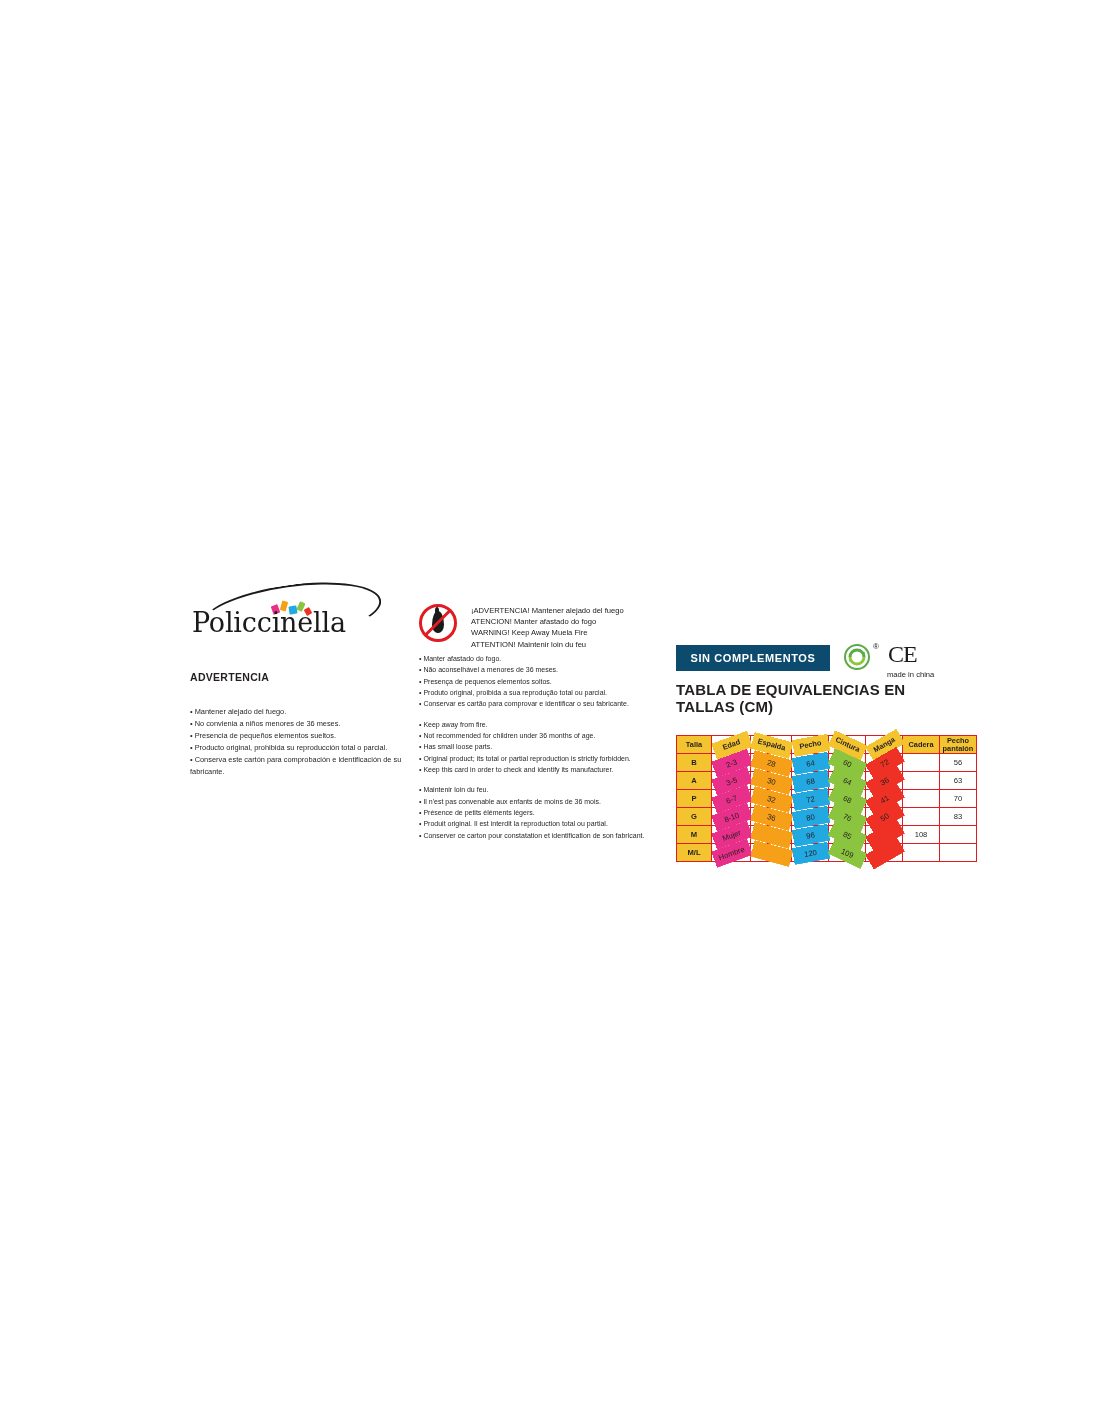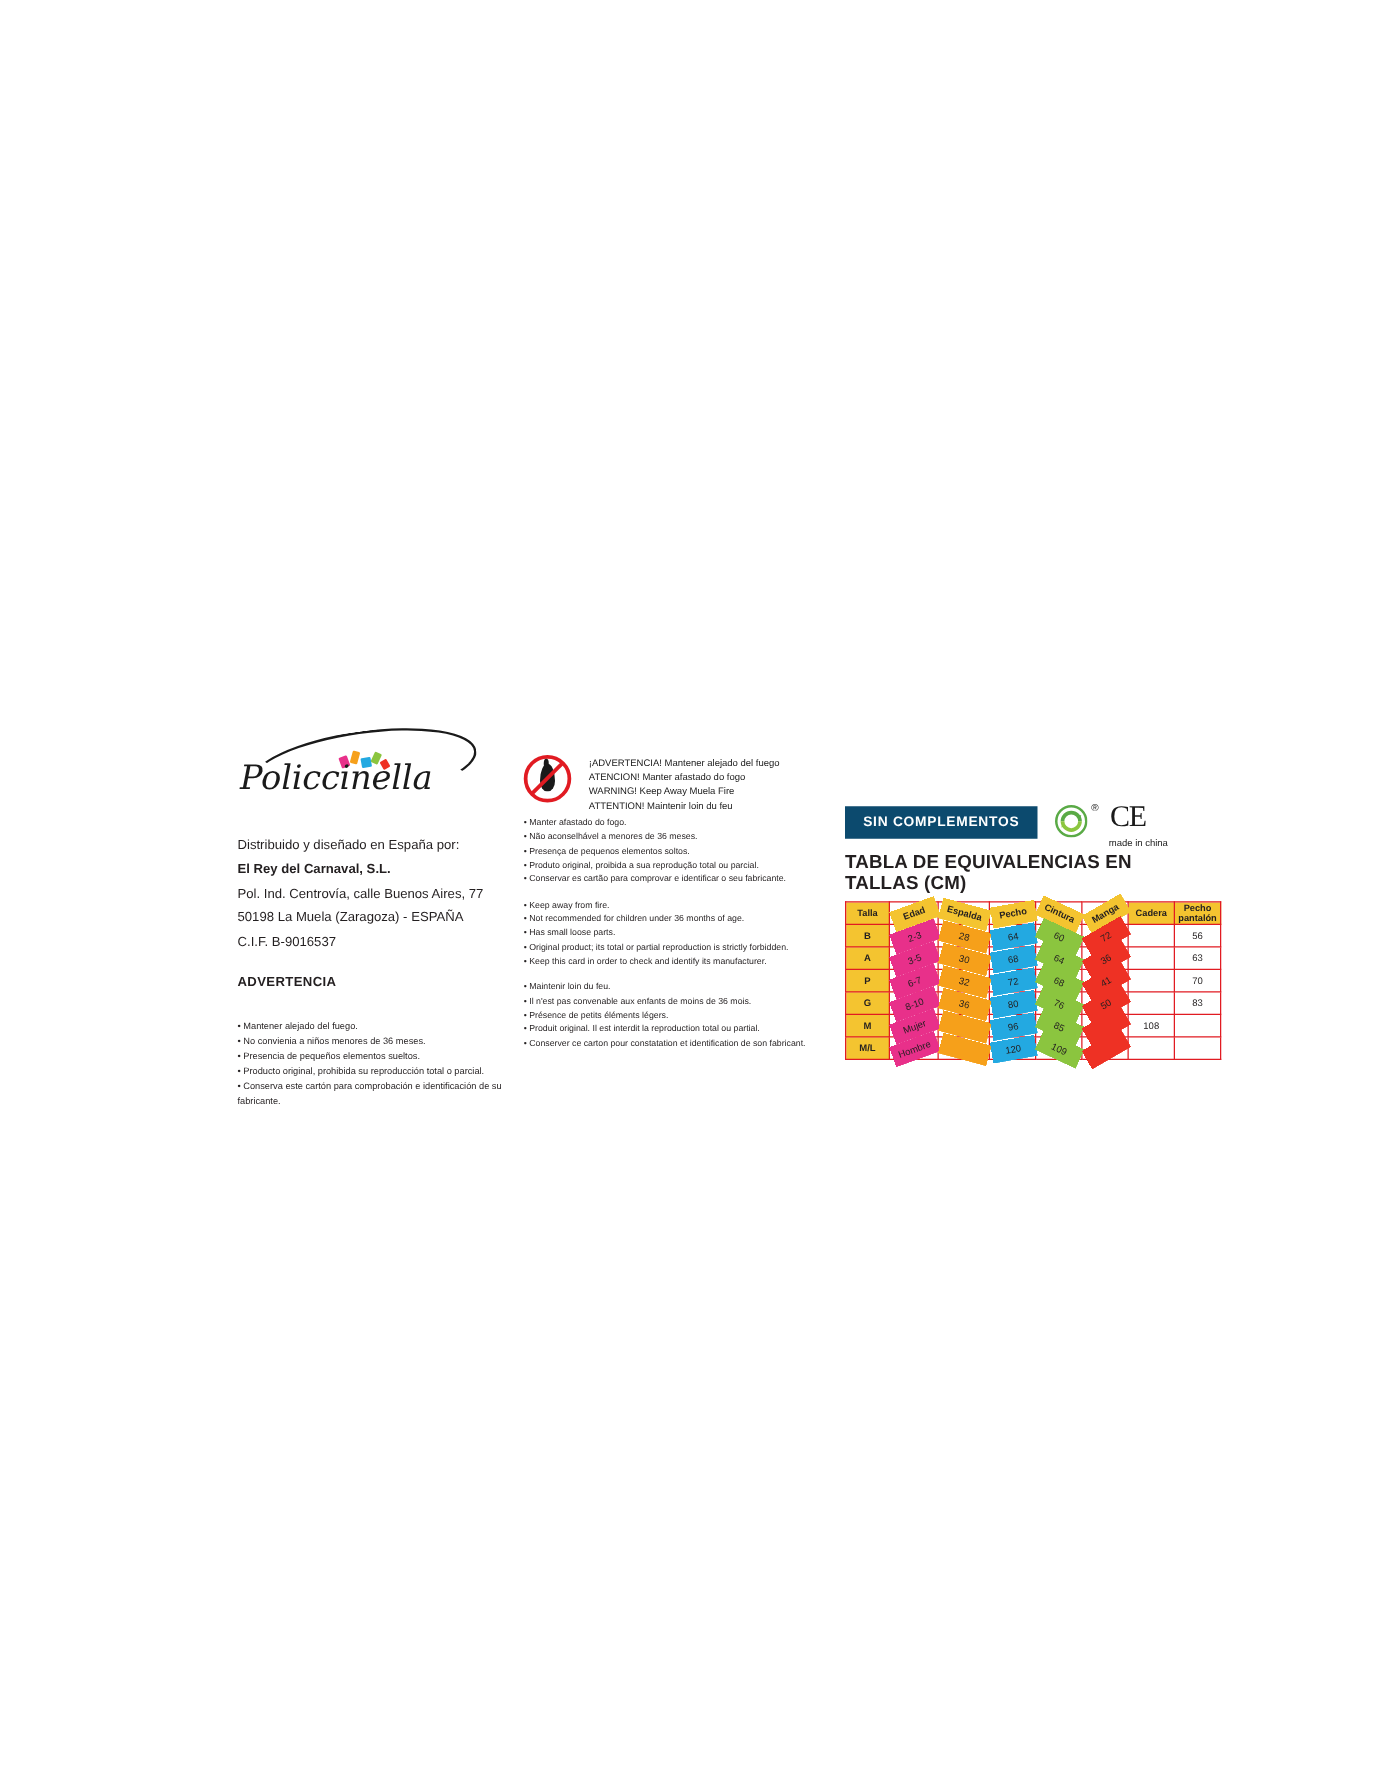--- a/index.html
+++ b/index.html
@@ -49,21 +49,20 @@
     border-bottom-color: transparent;
     border-left-color: transparent;
     transform: rotate(-8deg);
     box-sizing: border-box;
   }
   .logo-text {
     position: absolute;
     left: 0px;
     top: 22px;
     font-family: "DejaVu Serif", serif;
-    font-style: italic;
     font-size: 27px;
     letter-spacing: -0.2px;
     color: #1a1a1a;
     white-space: nowrap;
   }
   .logo-confetti {
     position: absolute;
     left: 78px;
     top: 16px;
     width: 42px;
@@ -252,21 +251,21 @@
 
   .table-title {
     margin-top: 10px;
     font-size: 15px;
     font-weight: bold;
     letter-spacing: 0.15px;
     color: #231f20;
   }
 
   table.sizes {
-    margin-top: 6px;
+    margin-top: 20px;
     border-collapse: collapse;
     width: 278px;
     table-layout: fixed;
   }
   table.sizes th, table.sizes td {
     border: 1px solid #e11b22;
     text-align: center;
     height: 17px;
     font-size: 7.6px;
     color: #231f20;
@@ -303,27 +302,20 @@
       <div class="logo-confetti">
         <i class="c1"></i>
           <i class="c2"></i>
           <i class="c3"></i>
           <i class="c4"></i>
           <i class="c5"></i>
       </div>
       <div class="logo-text">Policcinella</div>
     </div>
 
-    <div class="addr-block">
-      <div>Distribuido y diseñado en España por:</div>
-      <div class="strong">El Rey del Carnaval, S.L.</div>
-      <div>Pol. Ind. Centrovía, calle Buenos Aires, 77</div>
-      <div>50198 La Muela (Zaragoza) - ESPAÑA</div>
-      <div>C.I.F. B-9016537</div>
-    </div>
 
     <div class="adv-title">ADVERTENCIA</div>
 
     <div class="bullets">
       <div>• Mantener alejado del fuego.</div>
       <div>• No convienia a niños menores de 36 meses.</div>
       <div>• Presencia de pequeños elementos sueltos.</div>
       <div>• Producto original, prohibida su reproducción total o parcial.</div>
       <div class="wrap">• Conserva este cartón para comprobación e identificación de su fabricante.</div>
     </div>

